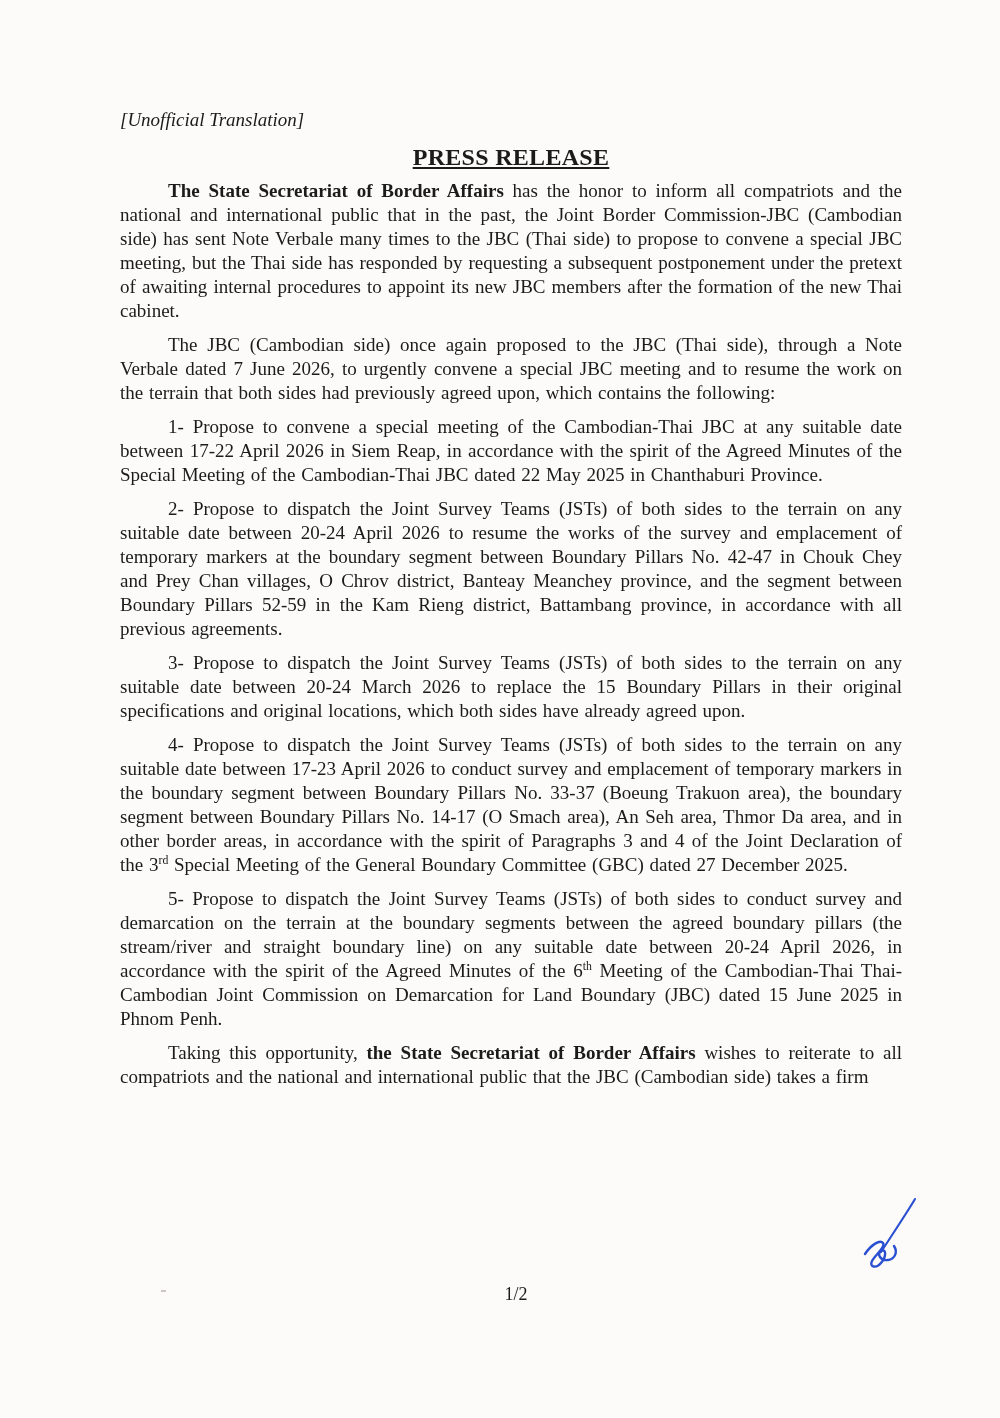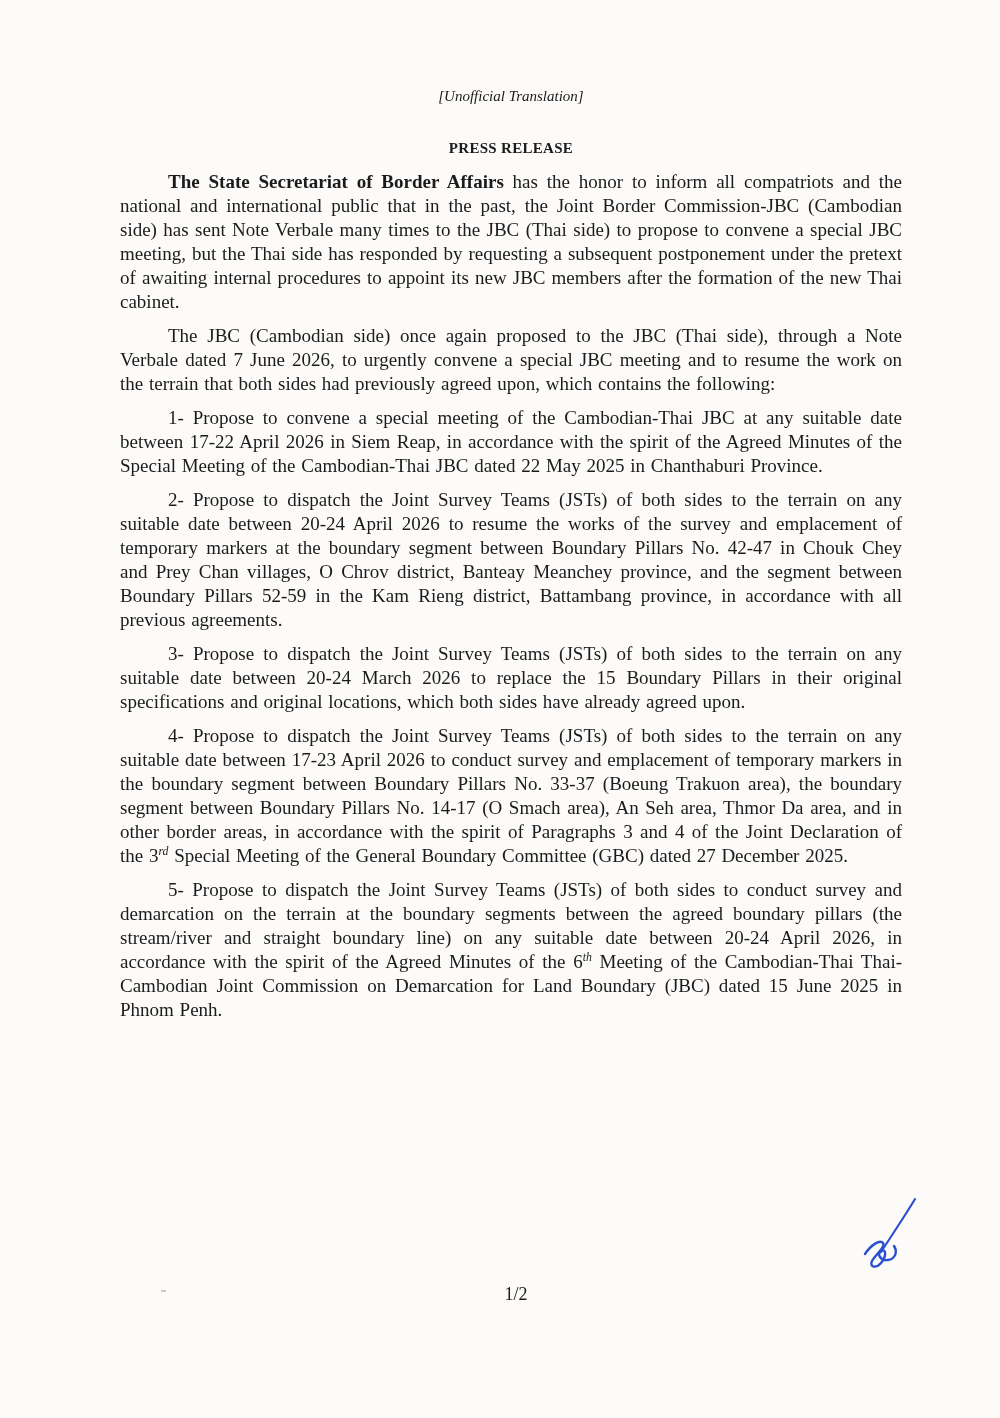--- a/index.html
+++ b/index.html
@@ -13,49 +13,49 @@
     color: #1b1b1b;
     overflow: hidden;
   }
   .content {
     position: absolute;
     left: 120px;
     top: 0;
     width: 782px;
   }
   .note {
-    margin-top: 84px;
-    text-align: center;
+    margin-top: 108px;
+    text-align: left;
     font-style: italic;
-    font-size: 15px;
+    font-size: 19px;
     line-height: 24px;
   }
   .title {
-    margin-top: 28px;
+    margin-top: 13px;
     text-align: center;
     font-weight: 700;
-    font-size: 15px;
+    font-size: 24px;
     line-height: 24px;
     letter-spacing: 0.3px;
+    text-decoration: underline;
   }
   .para {
     margin: 10px 0 0 0;
     font-size: 19px;
     line-height: 24px;
     text-align: justify;
     text-indent: 48px;
     word-spacing: 1px;
   }
   .para.first { }
   .b { font-weight: 700; }
   .sup {
     font-size: 62%;
     vertical-align: super;
     line-height: 0;
-    font-style: italic;
   }
   .footer {
     position: absolute;
     left: 16px;
     top: 1283px;
     width: 100%;
     text-align: center;
     font-size: 18px;
     line-height: 22px;
   }
@@ -95,20 +95,21 @@
 
     <p class="para"><span>2- Propose to dispatch the Joint Survey Teams (JSTs) of both sides to the terrain on any suitable date between 20-24 April 2026 to resume the works of the survey and emplacement of temporary markers at the boundary segment between Boundary Pillars No. 42-47 in Chouk Chey and Prey Chan villages, O Chrov district, Banteay Meanchey province, and the segment between Boundary Pillars 52-59 in the Kam Rieng district, Battambang province, in accordance with all previous agreements.</span></p>
 
     <p class="para"><span>3- Propose to dispatch the Joint Survey Teams (JSTs) of both sides to the terrain on any suitable date between 20-24 March 2026 to replace the 15 Boundary Pillars in their original specifications and original locations, which both sides have already agreed upon.</span></p>
 
     <p class="para"><span>4- Propose to dispatch the Joint Survey Teams (JSTs) of both sides to the terrain on any suitable date between 17-23 April 2026 to conduct survey and emplacement of temporary markers in the boundary segment between Boundary Pillars No. 33-37 (Boeung Trakuon area), the boundary segment between Boundary Pillars No. 14-17 (O Smach area), An Seh area, Thmor Da area, and in other border areas, in accordance with the spirit of Paragraphs 3 and 4 of the Joint Declaration of the 3</span><span class="sup">rd</span><span> Special Meeting of the General Boundary Committee (GBC) dated 27 December 2025.</span></p>
 
     <p class="para"><span>5- Propose to dispatch the Joint Survey Teams (JSTs) of both sides to conduct survey and demarcation on the terrain at the boundary segments between the agreed boundary pillars (the stream/river and straight boundary line) on any suitable date between 20-24 April 2026, in accordance with the spirit of the Agreed Minutes of the 6</span><span class="sup">th</span><span> Meeting of the Cambodian-Thai Thai-Cambodian Joint Commission on Demarcation for Land Boundary (JBC) dated 15 June 2025 in Phnom Penh.</span></p>
 
 
+    <p class="para"><span>Taking this opportunity, </span><span class="b">the State Secretariat of Border Affairs</span><span> wishes to reiterate to all compatriots and the national and international public that the JBC (Cambodian side) takes a firm</span></p>
 
   </div>
 
   <div class="footer">1/2</div>
 
   <div class="sig">
     <svg viewBox="0 0 68 78">
       <g fill="none" stroke="#2a4fd0" stroke-linecap="round" stroke-linejoin="round">
         <path d="M55 5 C 48 17, 34 38, 21 58" stroke-width="2.1"></path>
         <path d="M5 60 C 11 51, 20 45, 23 49 C 26 53, 15 61, 12 67 C 9 73, 16 75, 21 69 C 27 62, 26 54, 21 57 C 17 60, 20 67, 28 66 C 35 65, 38 58, 34 52" stroke-width="2.4"></path>

